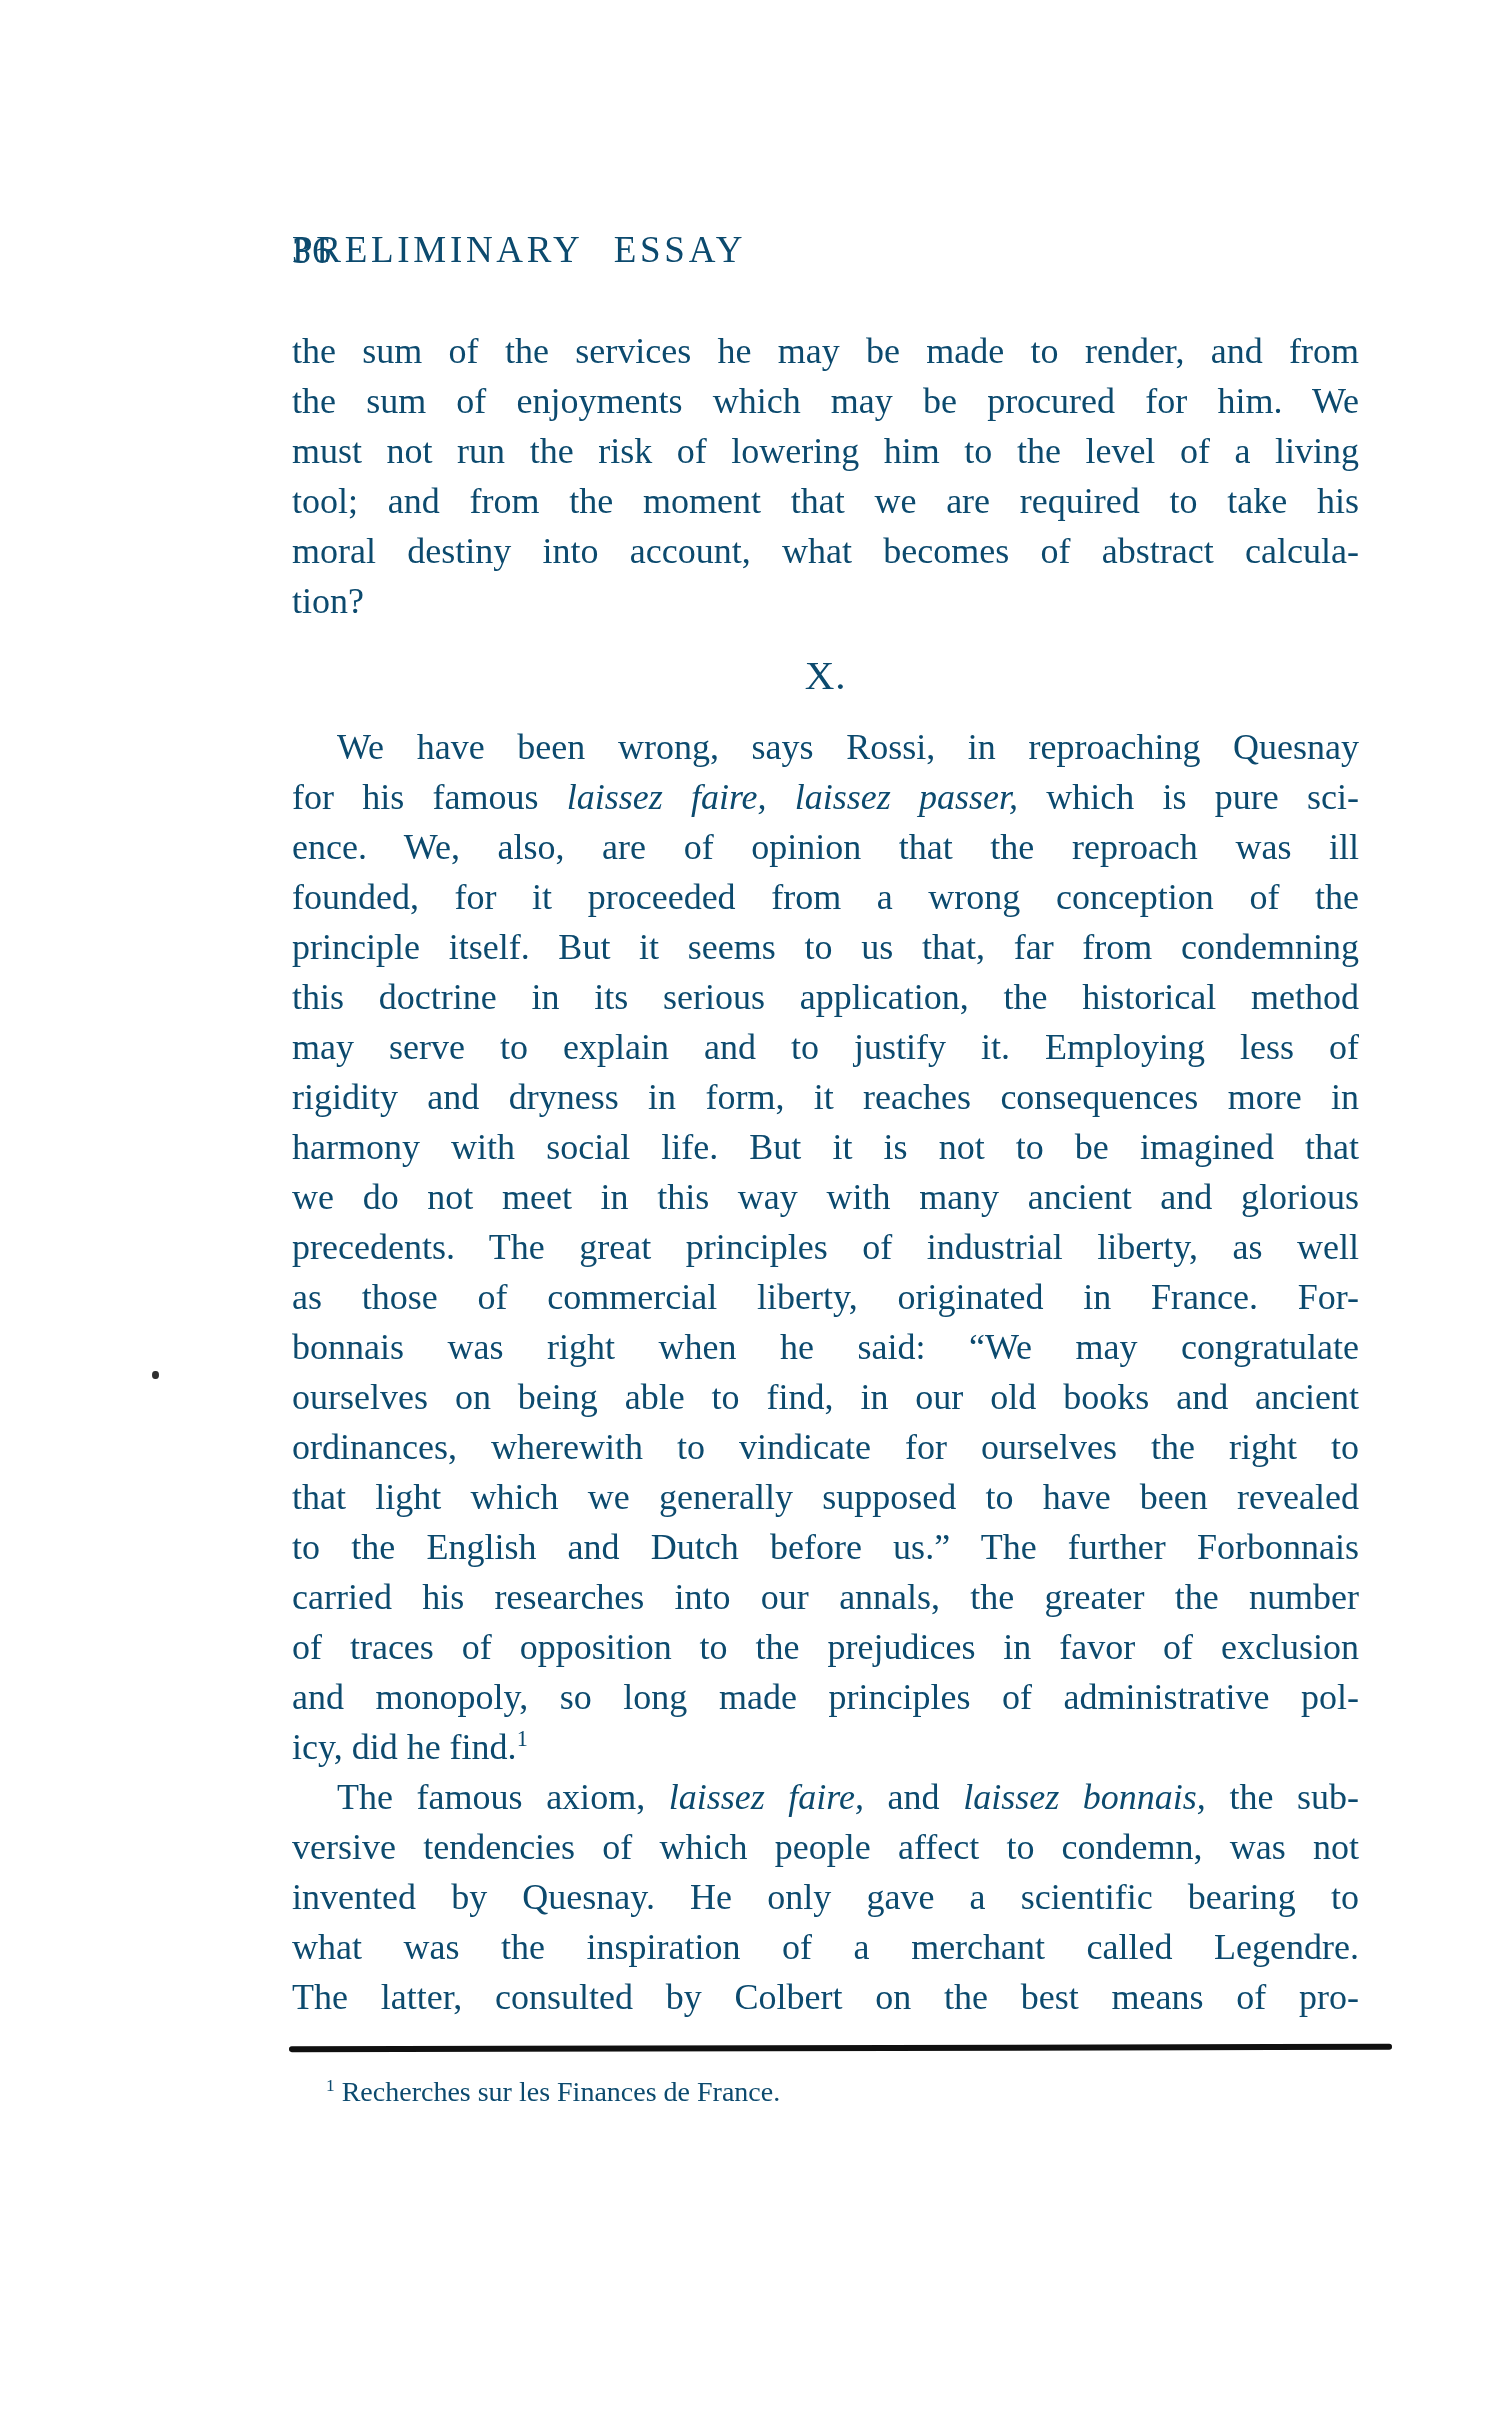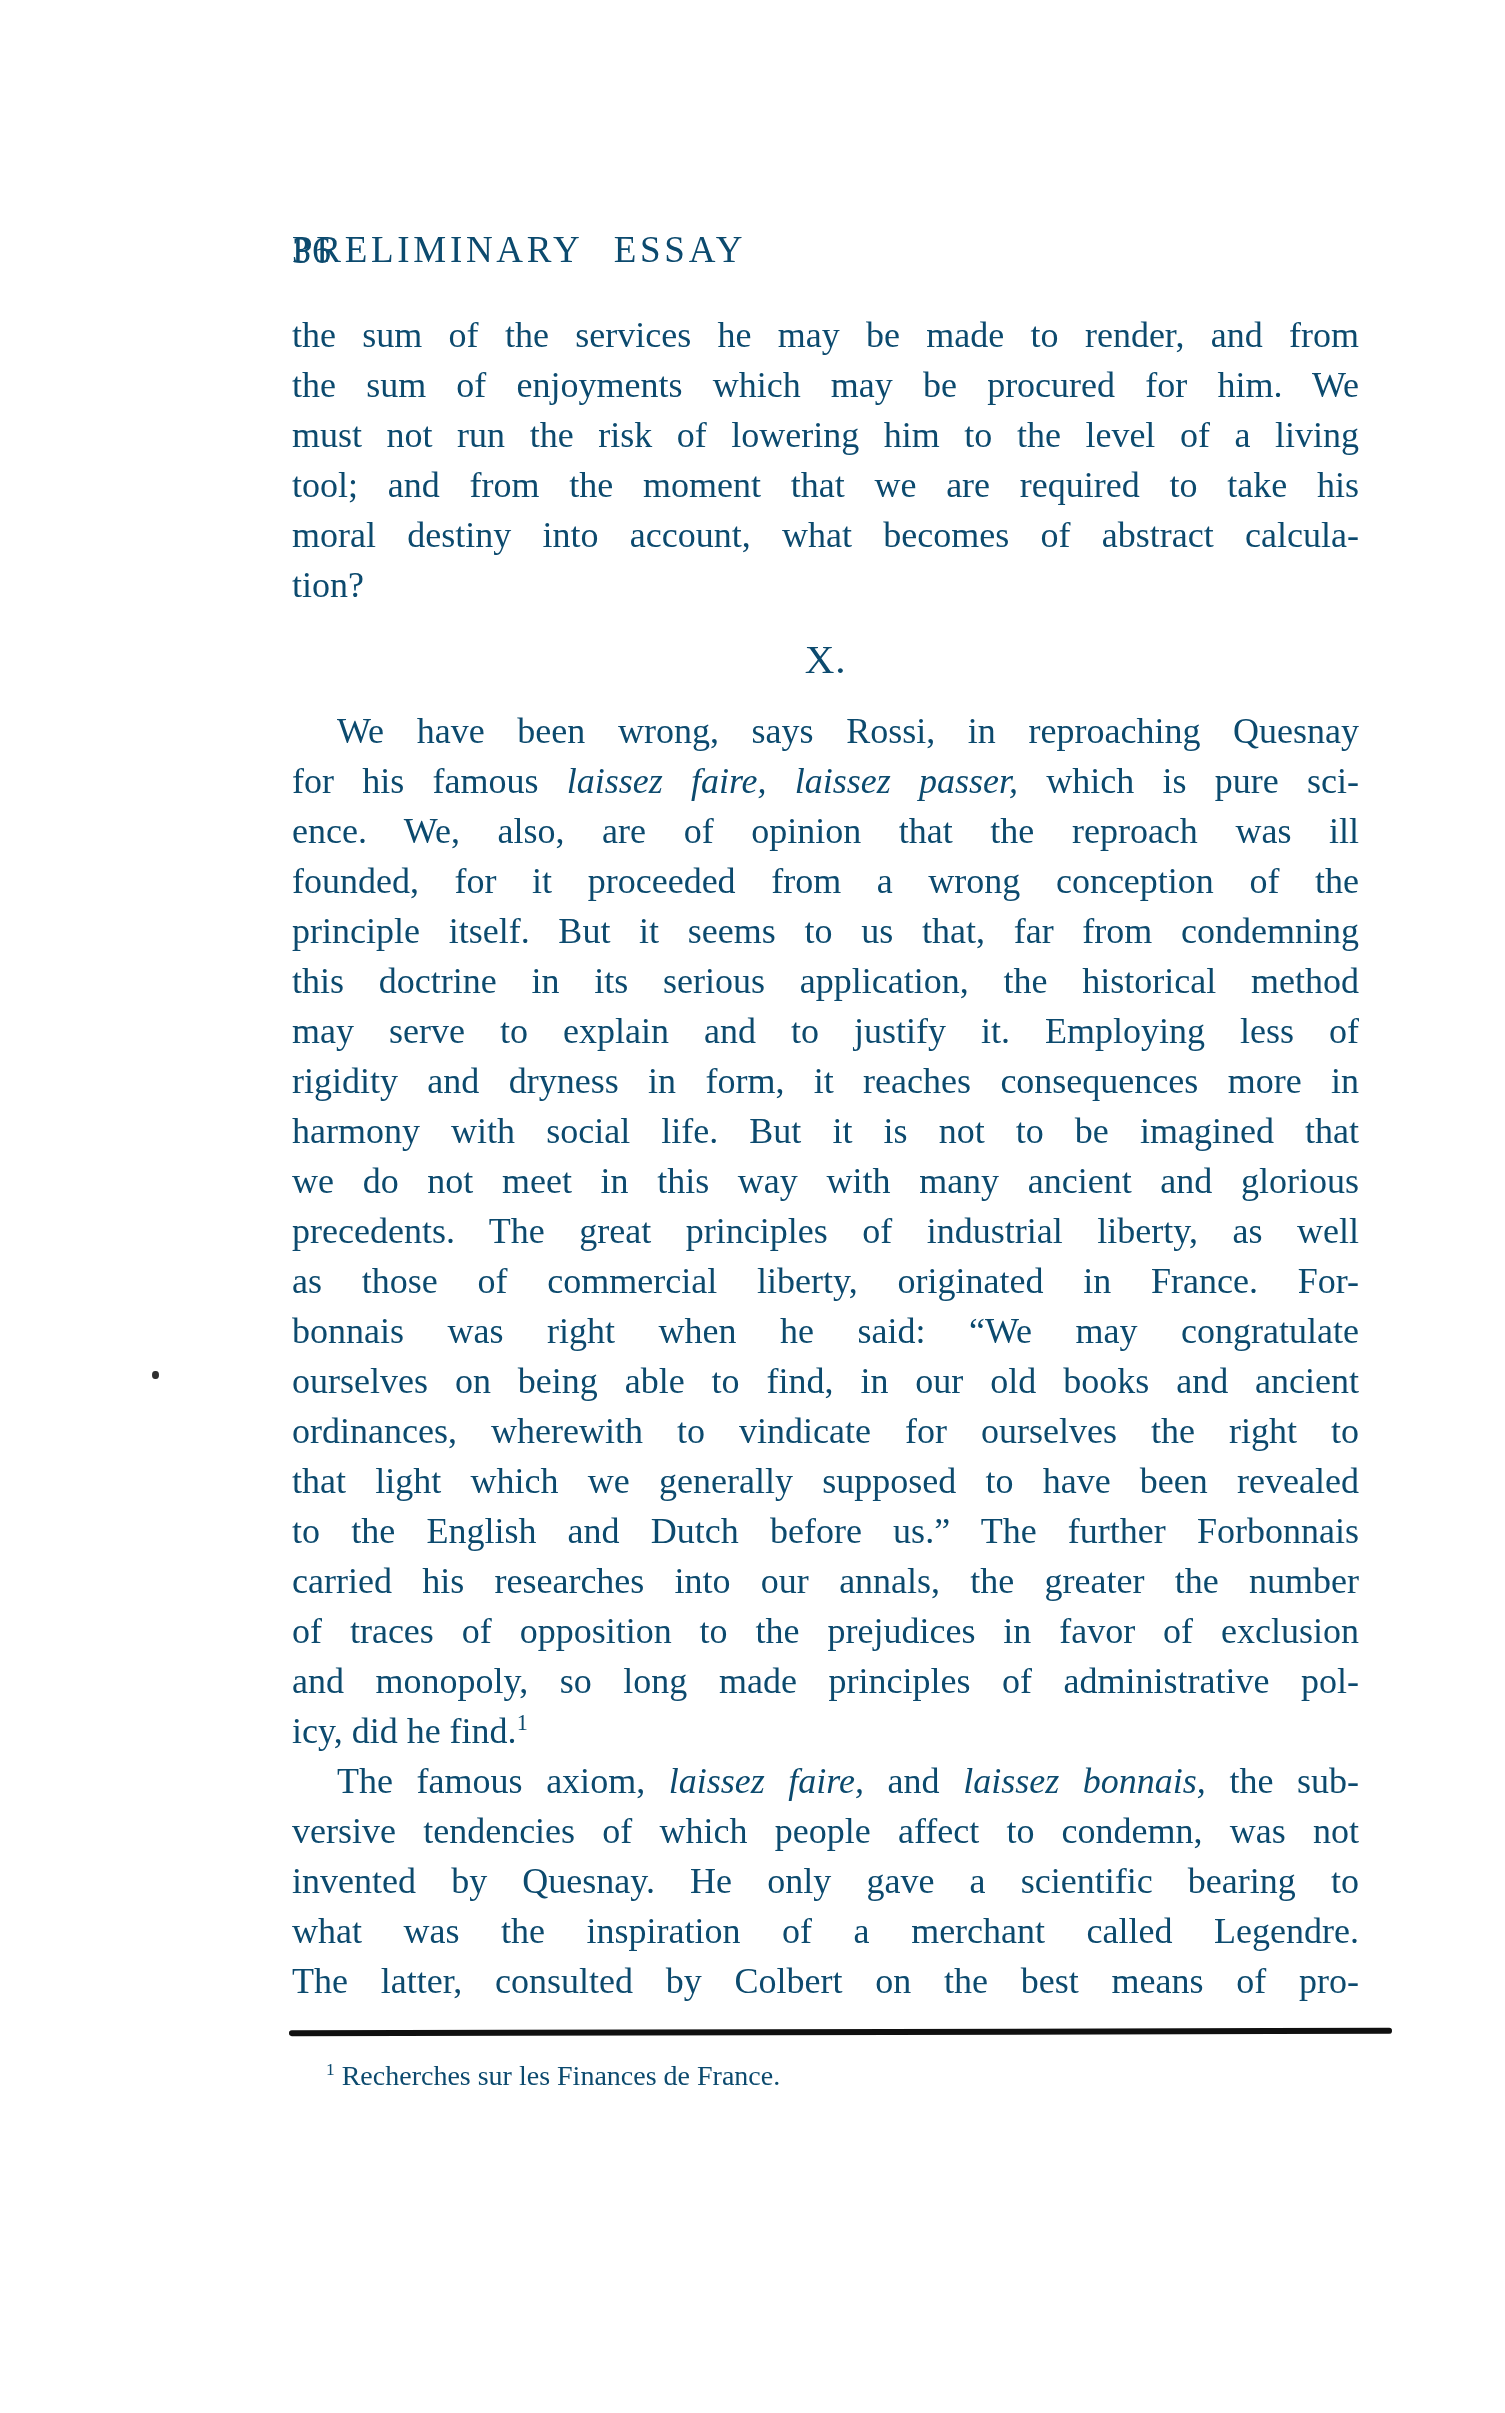--- a/index.html
+++ b/index.html
@@ -14,21 +14,21 @@
   .pagenum{
     position:absolute;left:292px;top:228px;
     font-size:38px;letter-spacing:0.9px;
   }
   .runtitle{
     position:absolute;left:292px;top:228px;width:1067px;
     text-align:left;font-size:37px;
     letter-spacing:3.7px;word-spacing:18.7px;
   }
   .bodytext{
-    position:absolute;left:292px;top:310px;width:1067px;
+    position:absolute;left:292px;top:326px;width:1067px;
     font-size:36px;line-height:50px;
   }
   .line{text-align:justify;text-align-last:justify;}
   .line.no-just{text-align-last:left;}
   .line.indent{text-indent:45px;}
   .it{font-style:italic;}
   sup{font-size:62%;line-height:0;}
   .heading{
     text-align:center;font-size:41px;
     margin-top:24px;margin-bottom:22.4px;letter-spacing:0.9px;

